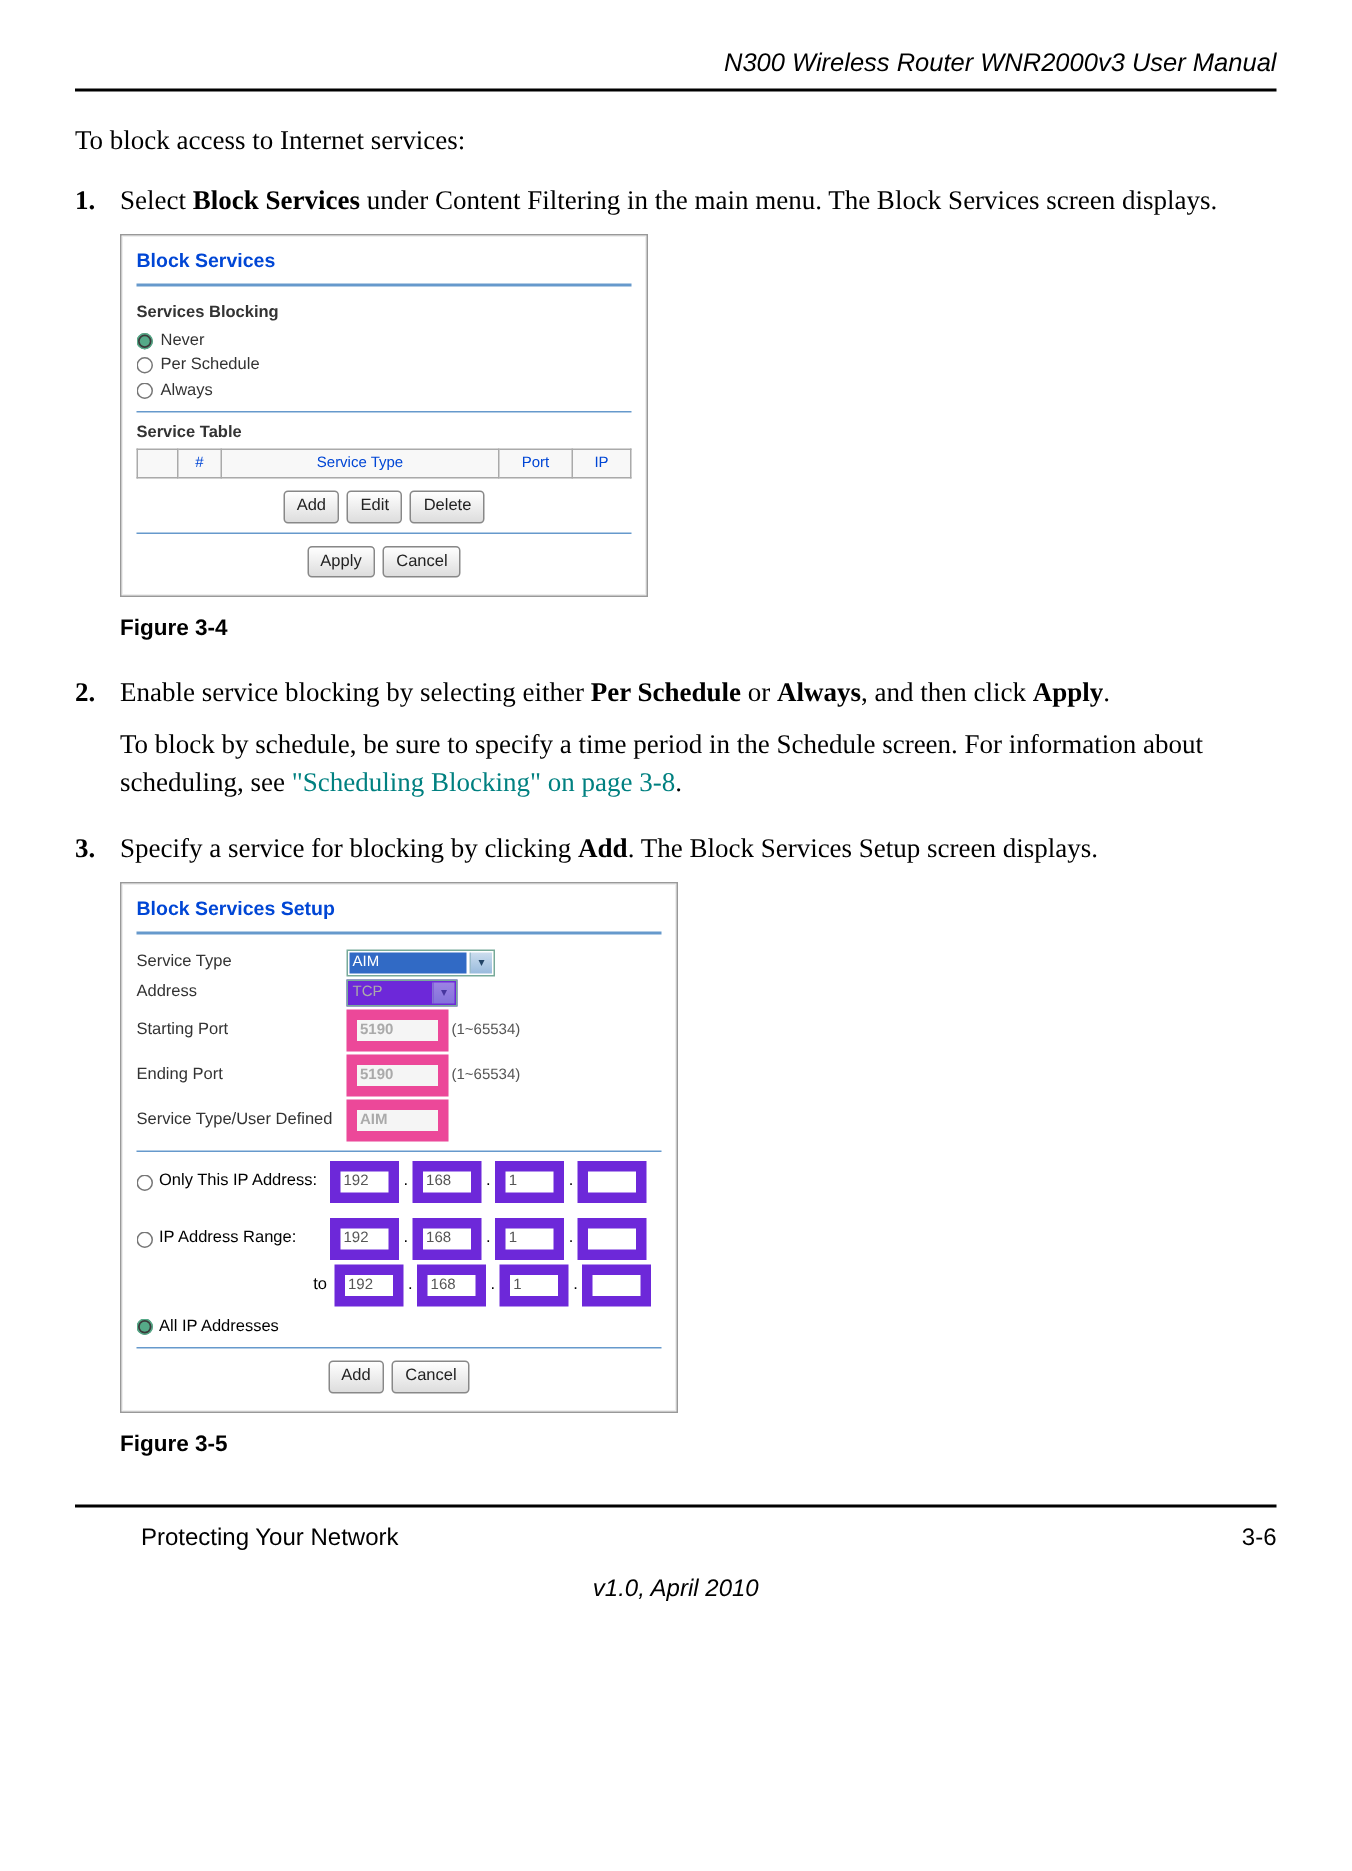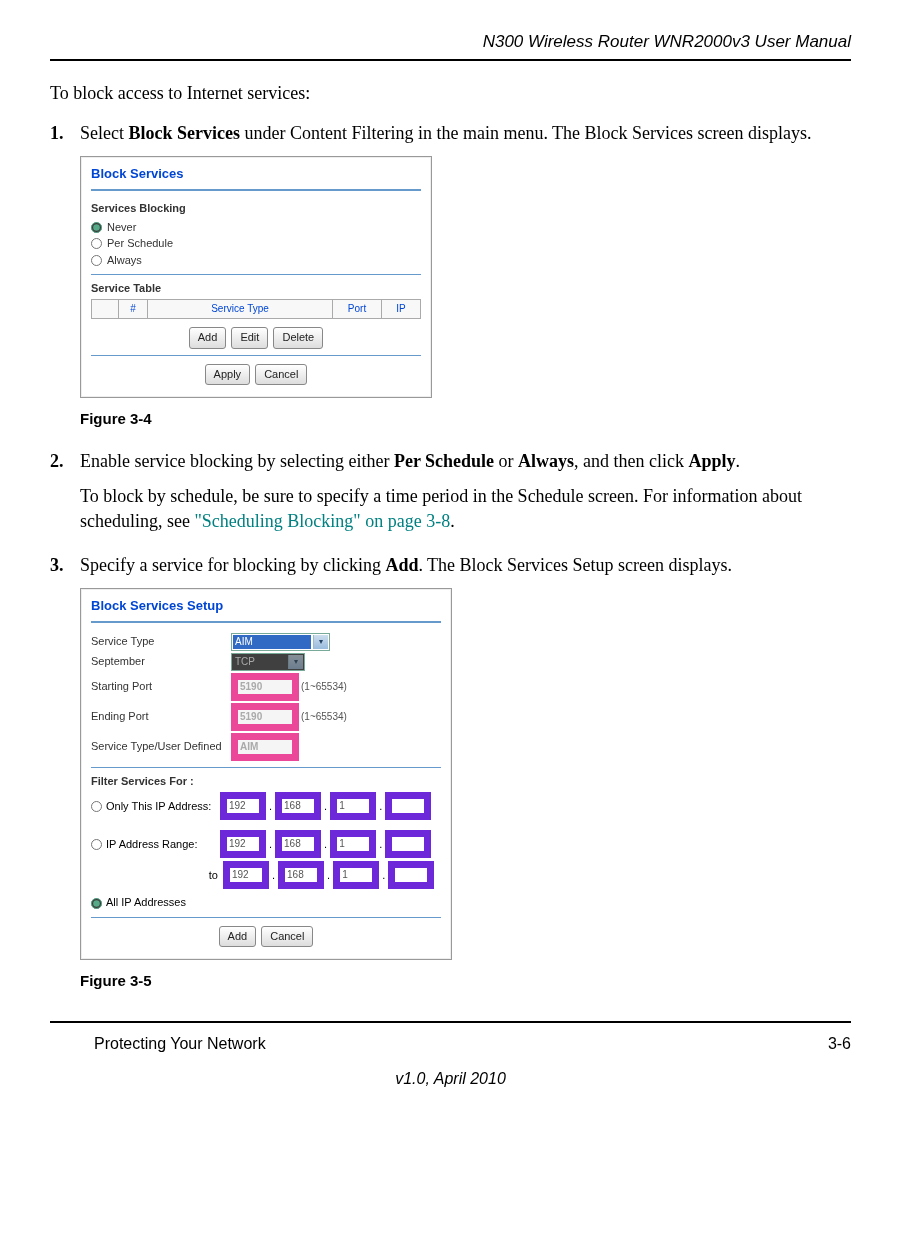--- a/index.html
+++ b/index.html
@@ -215,42 +215,41 @@
       <hr class="shot-hr">
 
       <div class="form-row">
         <span class="form-label">Service Type</span>
         <span class="combo" style="width:95px;">
           <span class="combo-selected" style="flex:1;">AIM</span>
           <span class="combo-arrow">▾</span>
         </span>
       </div>
       <div class="form-row">
-        <span class="form-label">September</span>
-        <span class="combo" style="width:70px; background:#404040;">
+        <span class="form-label">Address</span>
+        <span class="combo" style="width:70px; background:#6d28d9;">
           <span style="flex:1; padding:0 2px; color:#aaa;">TCP</span>
           <span class="combo-arrow" style="opacity:0.5;">▾</span>
         </span>
       </div>
       <div class="form-row">
         <span class="form-label">Starting Port</span>
         <span class="txt-in gray" style="width:50px;">5190</span>
         <span class="note-text">(1~65534)</span>
       </div>
       <div class="form-row">
         <span class="form-label">Ending Port</span>
         <span class="txt-in gray" style="width:50px;">5190</span>
         <span class="note-text">(1~65534)</span>
       </div>
       <div class="form-row">
         <span class="form-label">Service Type/User Defined</span>
         <span class="txt-in gray" style="width:50px;">AIM</span>
       </div>
       <hr class="shot-hr-thin">
-      <div class="section-label">Filter Services For :</div>
 
       <div class="filter-row">
         <input type="radio" style="">
         <span style="width:112px;">Only This IP Address:</span>
         <span class="ip-box">192</span>
           <span class="dot">.</span>
         <span class="ip-box">168</span>
           <span class="dot">.</span>
         <span class="ip-box">1</span>
           <span class="dot">.</span>

